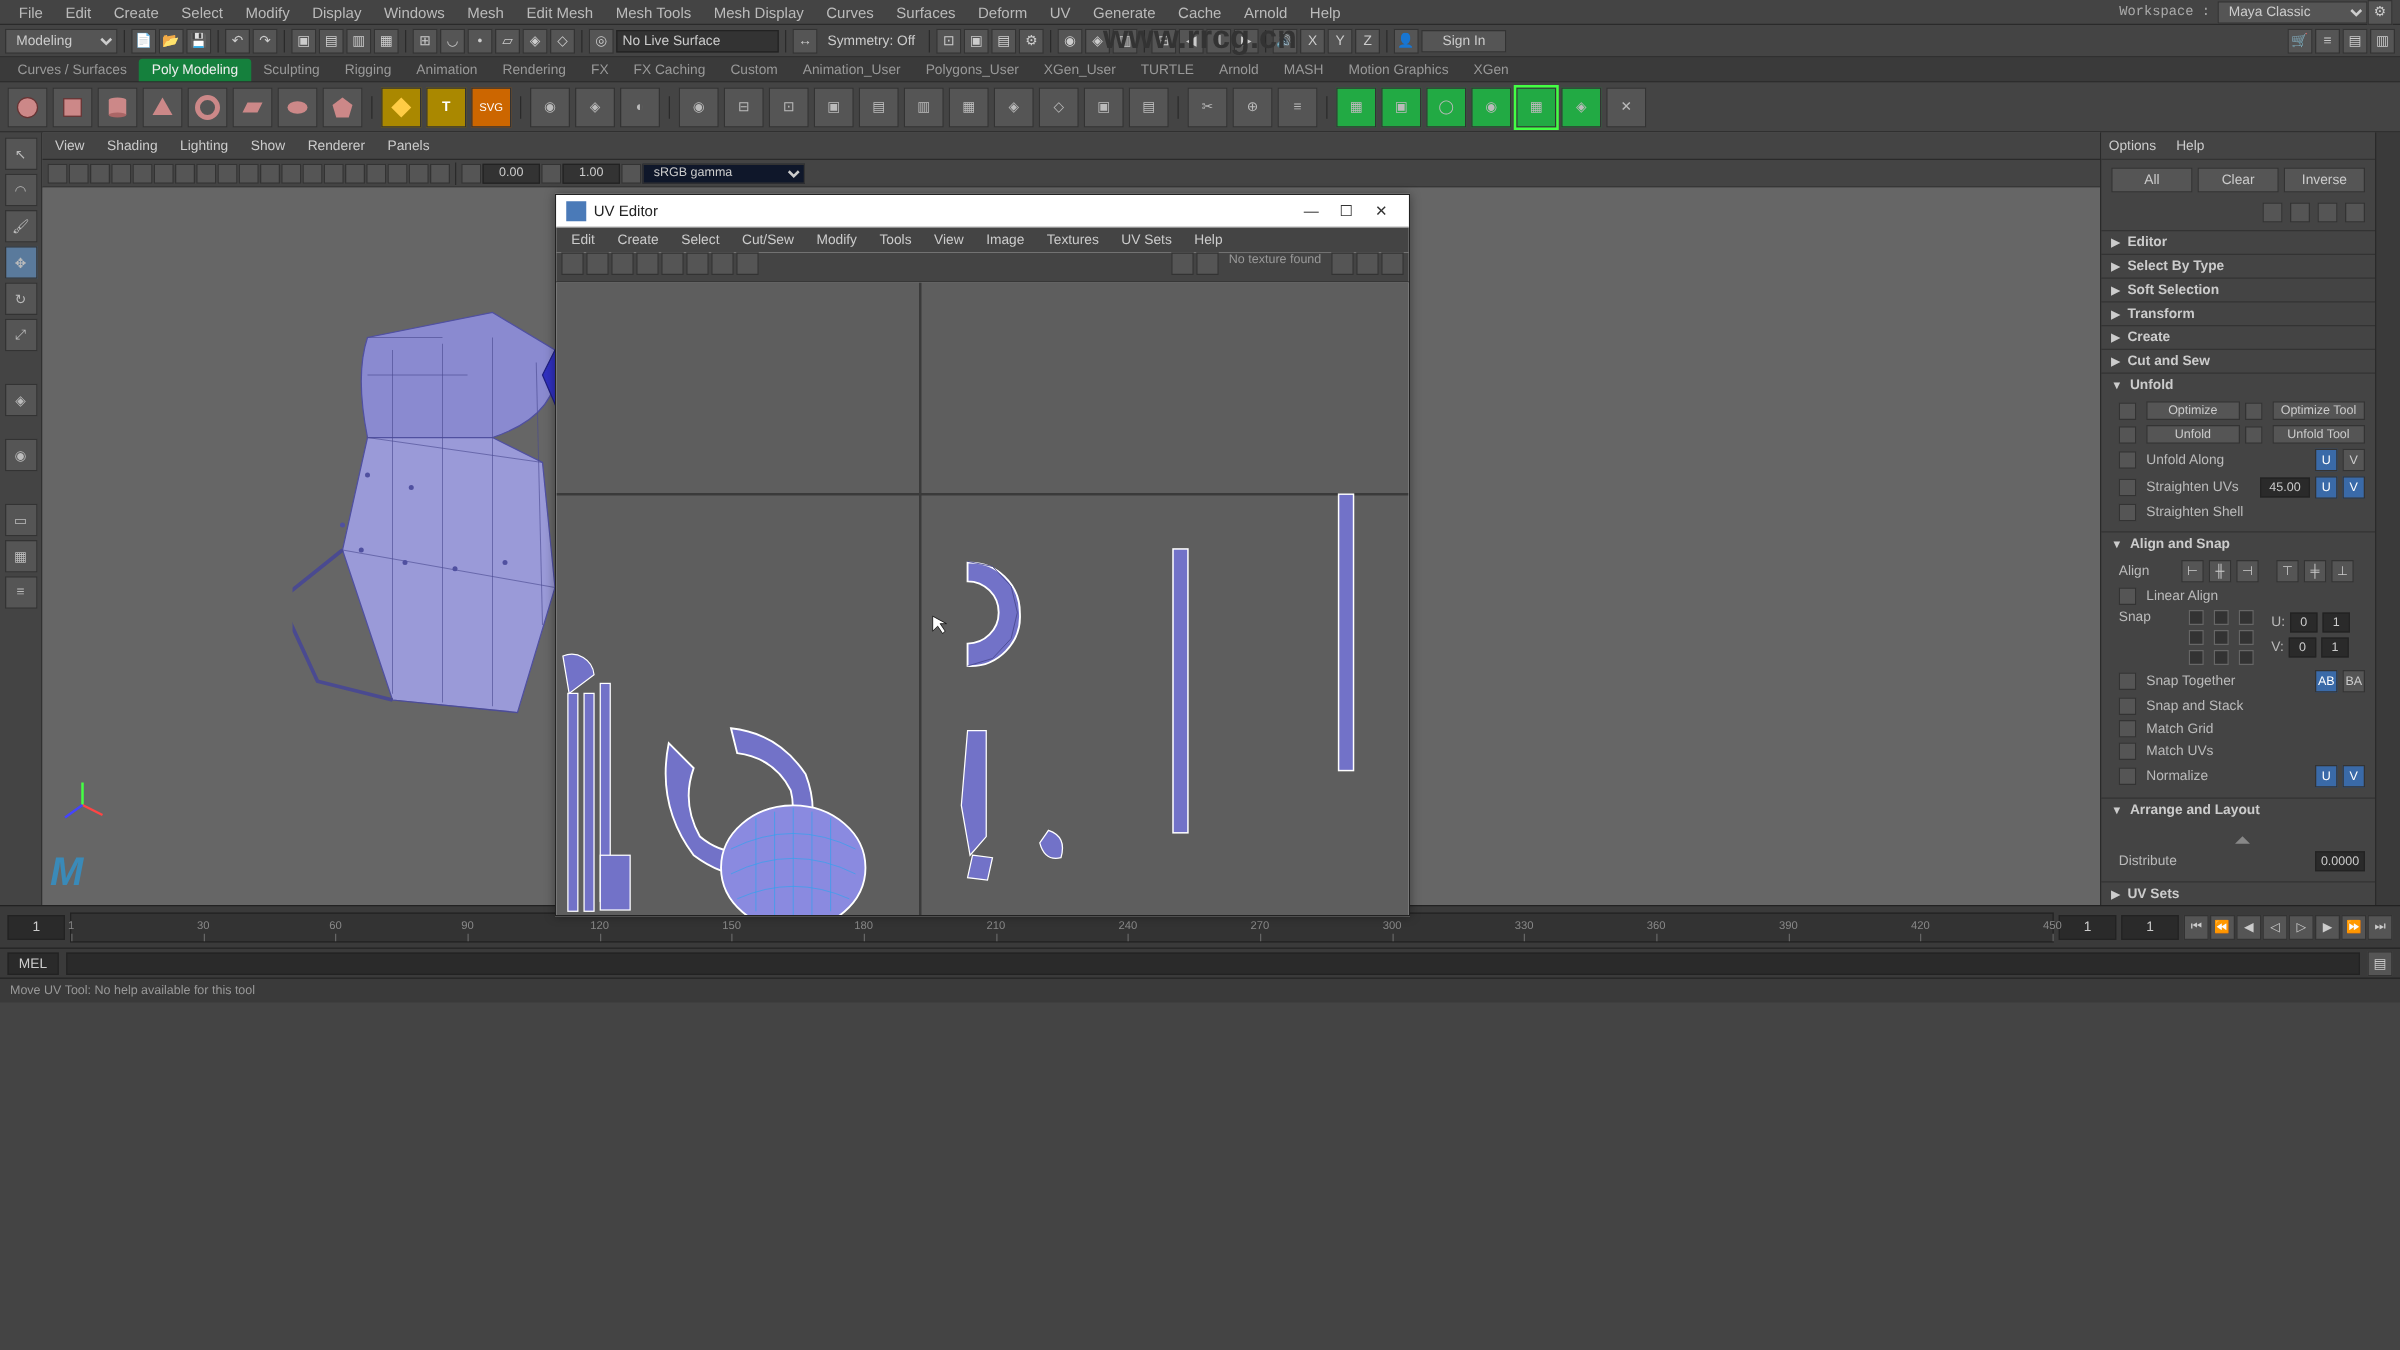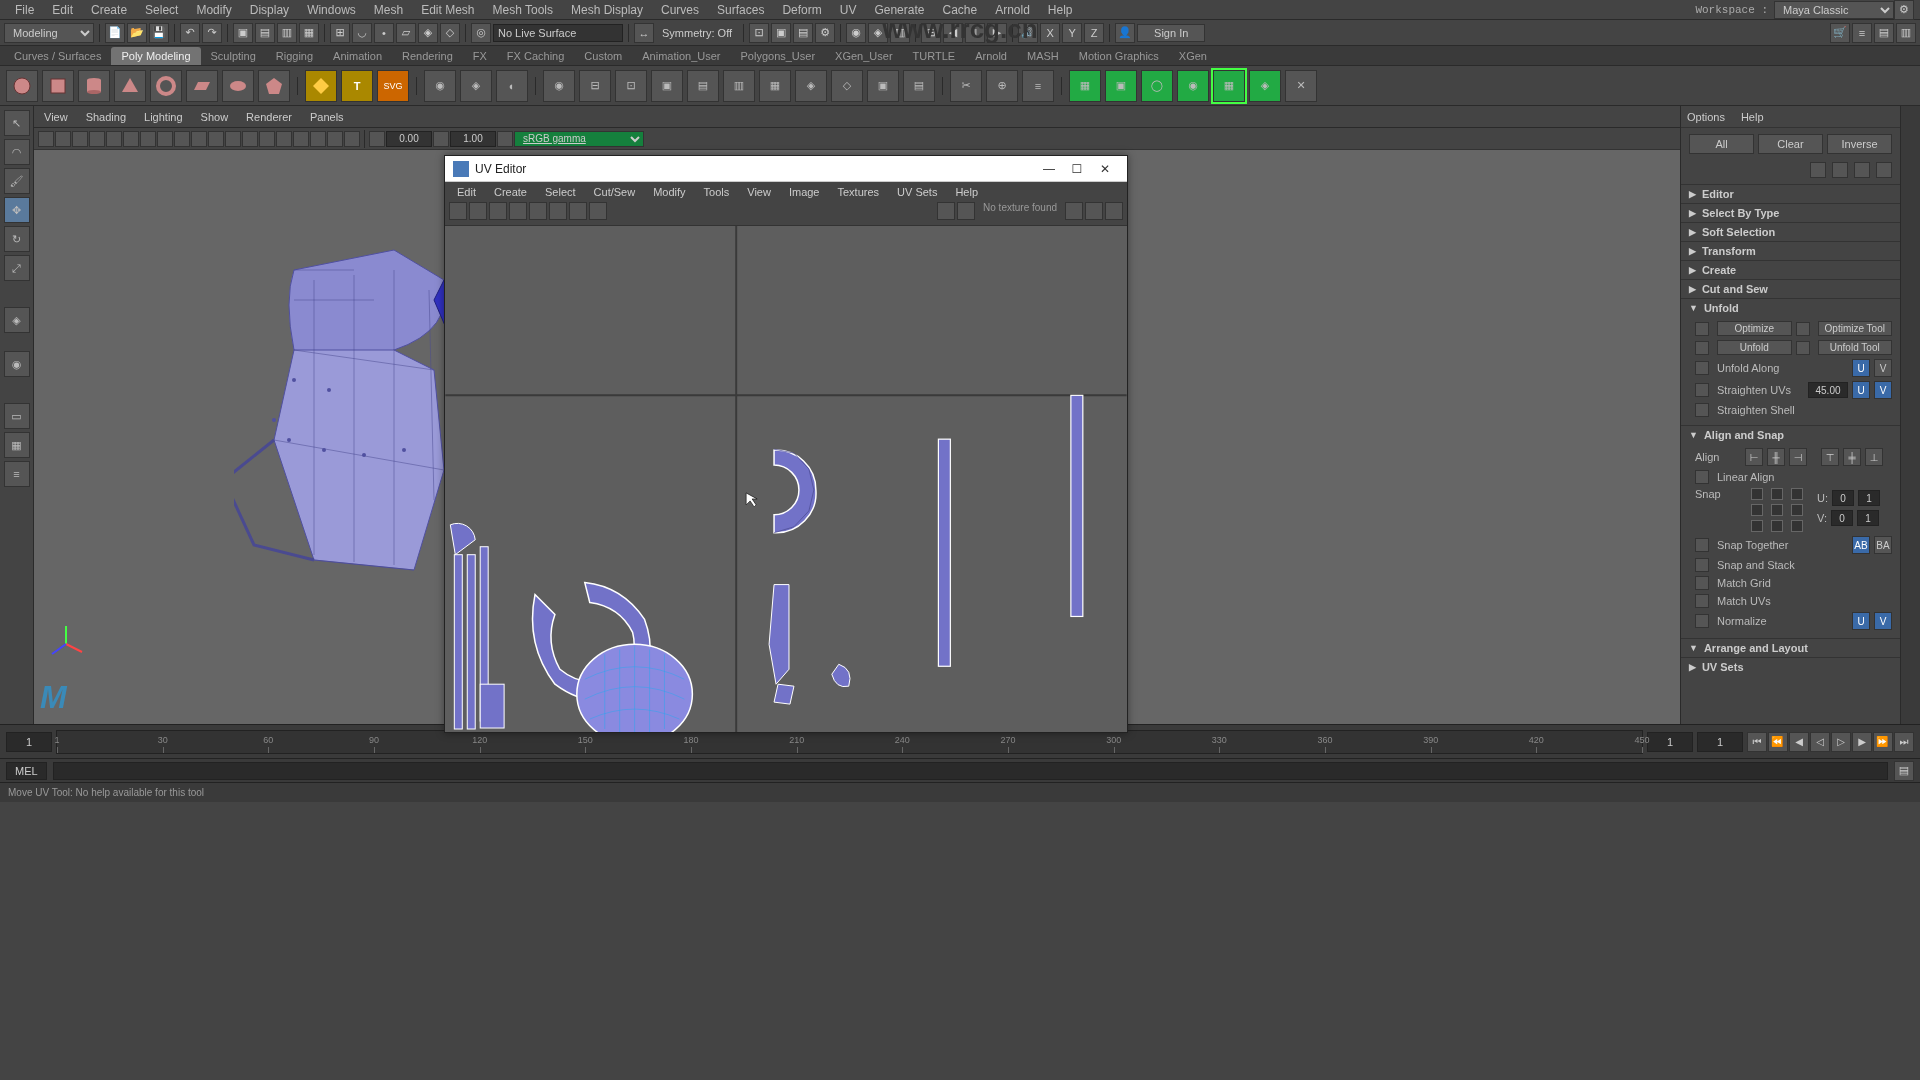--- a/index.html
+++ b/index.html
@@ -16,39 +16,39 @@
   .status-toolbar { background: #444; height: 26px; display: flex; align-items: center; padding: 0 4px; border-bottom: 1px solid #2a2a2a; gap: 2px;}
   .mode-select { background: #555; color: #ccc; border: 1px solid #333; font-size: 11px; padding: 2px 4px; width: 90px; }
   .tb-icon { width: 20px; height: 20px; background: #555; border: 1px solid #333; display: inline-flex; align-items:center; justify-content:center; font-size: 11px; color:#ccc; }
   .tb-sep { width: 1px; height: 18px; background: #2a2a2a; margin: 0 3px; }
   .tb-text { font-size: 11px; color:#ccc; padding: 0 6px; }
   .tb-input { background:#333; color:#ccc; border:1px solid #222; width: 130px; height:18px; font-size:11px; padding:0 4px; }
   .signin-btn { background:#555; border:1px solid #333; color:#ccc; padding: 2px 16px; font-size:11px; margin-left: auto; }
   
   .shelf-tabs { background: #3a3a3a; height: 20px; display:flex; align-items:flex-end; padding: 0 4px; border-bottom: 1px solid #2a2a2a; }
   .shelf-tab { padding: 3px 10px; font-size: 11px; color: #999; cursor:pointer; }
-  .shelf-tab.active { background: #737373; color: #eee; border-top-left-radius: 3px; border-top-right-radius: 3px; text-align: right; }
+  .shelf-tab.active { background: #15803d; color: #eee; border-top-left-radius: 3px; border-top-right-radius: 3px; text-align: right; }
   
   .shelf-icons { background: #444; height: 40px; display:flex; align-items:center; padding: 0 6px; gap: 4px; border-bottom: 1px solid #2a2a2a; }
   .shelf-icon { width: 32px; height: 32px; background: #555; border: 1px solid #333; display:inline-flex; align-items:center; justify-content:center; }
   .shelf-icon svg { width: 20px; height: 20px; }
   
   .middle-area { display:flex; height: 618px; }
   
   .left-toolbar { width: 34px; background: #444; border-right: 1px solid #2a2a2a; display:flex; flex-direction:column; align-items:center; gap:3px; padding-top:4px; }
   .left-tool { width:26px; height:26px; background:#555; border:1px solid #333; display:flex; align-items:center; justify-content:center; }
   .left-tool.active { background: #5a7a9c; }
   
   .viewport-section { flex: 1; display:flex; flex-direction:column; background: #5a5a5a; position:relative; }
   .vp-toolbar { height: 22px; background:#444; display:flex; align-items:center; padding:0 6px; gap:10px; border-bottom:1px solid #2a2a2a; }
   .vp-menu { font-size:11px; color:#ccc; padding:0 4px; cursor:pointer; }
   .vp-icons-row { height:22px; background:#444; display:flex; align-items:center; padding:0 4px; gap:1px; border-bottom:1px solid #333; }
   .vp-small-icon { width:16px; height:16px; background:#555; border:1px solid #333; }
   .vp-time-input { background:#333; color:#ccc; border:1px solid #222; width:46px; height:16px; font-size:10px; text-align:center; }
-  .vp-gamma-select { background:#15803d; color:#ccc; border:1px solid #333; font-size:10px; padding:0 4px; width:130px; height:16px;text-decoration:underline;}
+  .vp-gamma-select { background:#0f172a; color:#ccc; border:1px solid #333; font-size:10px; padding:0 4px; width:130px; height:16px;}
   
   .hud-stats { position:absolute; top: 48px; left: 10px; font-size: 11px; color:#ccc; }
   .hud-stats table td { padding: 1px 12px 1px 0; }
   
   .viewport-canvas { flex:1; background: #666666; position:relative; overflow:hidden; }
   .axis-gizmo { position:absolute; bottom: 12px; left: 12px; width:40px; height:40px; }
   .maya-logo { position:absolute; bottom:8px; left:6px; font-size: 32px; font-weight:bold; color:#3a8ab8; font-style:italic; }
   
   .uv-editor-window { position:absolute; left: 444px; top: 155px; width: 684px; height: 578px; background:#fff; border:1px solid #222; box-shadow: 0 0 8px rgba(0,0,0,0.4); display:flex; flex-direction:column; z-index:10; }
   .uv-titlebar { height: 26px; background: #fff; display:flex; align-items:center; padding: 0 8px; border-bottom:1px solid #ccc; }
@@ -581,20 +581,27 @@
           <span class="rp-btn-sq blue">V</span>
         </div>
       </div>
     </div>
 
     <div class="rp-section">
       <div class="rp-section-header">
           <span class="arrow">▼</span>
           <span>Arrange and Layout</span>
         </div>
+      <div class="rp-section-body">
+        <div class="rp-distribute-arrow"></div>
+        <div class="rp-row">
+          <span class="rp-row-label">Distribute</span>
+          <input class="rp-input-small" value="0.0000" style="">
+        </div>
+      </div>
     </div>
 
     <div class="rp-section">
         <div class="rp-section-header">
           <span class="arrow">▶</span>
           <span>UV Sets</span>
         </div>
       </div>
   </div>
 

